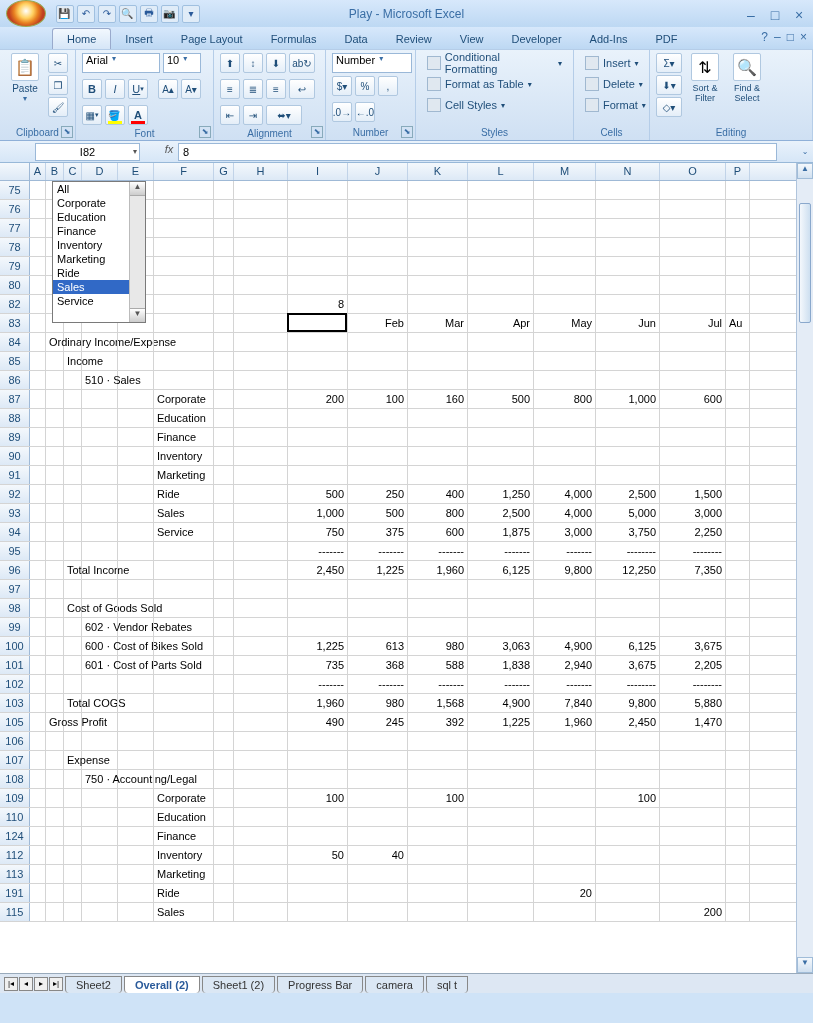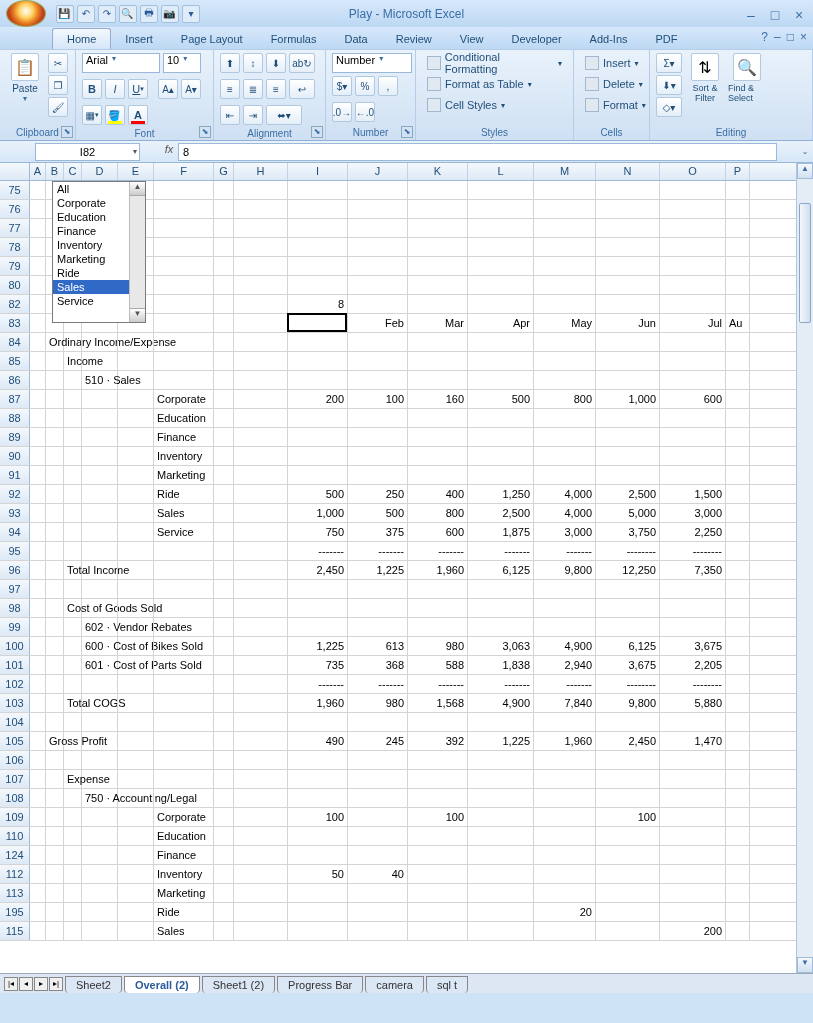--- a/index.html
+++ b/index.html
@@ -255,21 +255,21 @@
         <div class="mini-btn" style="width:26px">Σ▾</div>
         <div class="mini-btn" style="width:26px">⬇▾</div>
         <div class="mini-btn" style="width:26px">◇▾</div>
       </div>
       <div class="big-btn">
         <div class="big-icn">⇅</div>
         <div class="big-lbl" style="font-size:9px;text-align:center">Sort &amp; Filter</div>
       </div>
       <div class="big-btn">
         <div class="big-icn">🔍</div>
-        <div class="big-lbl" style="font-size:9px;">Find &amp; Select</div>
+        <div class="big-lbl" style="font-size:9px;text-align:center">Find &amp; Select</div>
       </div>
     </div>
     <div class="rgroup-label">Editing</div>
   </div>
 </div>
 
 <div class="namebox-row">
   <div class="namebox">
       <span>I82</span>
       <span class="arrow">▾</span>
@@ -828,39 +828,20 @@
         <div class="cell tr" style="width: 60px;">1,960</div>
         <div class="cell tr" style="width: 60px;">980</div>
         <div class="cell tr" style="width: 60px;">1,568</div>
         <div class="cell tr" style="width: 66px;">4,900</div>
         <div class="cell tr" style="width: 62px;">7,840</div>
         <div class="cell tr" style="width: 64px;">9,800</div>
         <div class="cell tr" style="width: 66px;">5,880</div>
         <div class="cell" style="width: 24px;"></div>
       </div>
       <div class="gridrow">
-        <div class="rowhdr">104</div>
-        <div class="cell" style="width: 16px;"></div>
-        <div class="cell" style="width: 18px;"></div>
-        <div class="cell" style="width: 18px;"></div>
-        <div class="cell" style="width: 36px;"></div>
-        <div class="cell" style="width: 36px;"></div>
-        <div class="cell" style="width: 60px;"></div>
-        <div class="cell" style="width: 20px;"></div>
-        <div class="cell" style="width: 54px;"></div>
-        <div class="cell" style="width: 60px;"></div>
-        <div class="cell" style="width: 60px;"></div>
-        <div class="cell" style="width: 60px;"></div>
-        <div class="cell" style="width: 66px;"></div>
-        <div class="cell" style="width: 62px;"></div>
-        <div class="cell" style="width: 64px;"></div>
-        <div class="cell" style="width: 66px;"></div>
-        <div class="cell" style="width: 24px;"></div>
-      </div>
-      <div class="gridrow">
         <div class="rowhdr">105</div>
         <div class="cell" style="width: 16px;"></div>
         <div class="cell" style="width: 18px; overflow: visible;">Gross Profit</div>
         <div class="cell" style="width: 18px;"></div>
         <div class="cell" style="width: 36px;"></div>
         <div class="cell" style="width: 36px;"></div>
         <div class="cell" style="width: 60px;"></div>
         <div class="cell" style="width: 20px;"></div>
         <div class="cell" style="width: 54px;"></div>
         <div class="cell tr" style="width: 60px;">490</div>
@@ -1018,21 +999,21 @@
         <div class="cell" style="width: 60px;"></div>
         <div class="cell" style="width: 60px;"></div>
         <div class="cell" style="width: 60px;"></div>
         <div class="cell" style="width: 66px;"></div>
         <div class="cell" style="width: 62px;"></div>
         <div class="cell" style="width: 64px;"></div>
         <div class="cell" style="width: 66px;"></div>
         <div class="cell" style="width: 24px;"></div>
       </div>
       <div class="gridrow">
-        <div class="rowhdr">195</div>
+        <div class="rowhdr">191</div>
         <div class="cell" style="width: 16px;"></div>
         <div class="cell" style="width: 18px;"></div>
         <div class="cell" style="width: 18px;"></div>
         <div class="cell" style="width: 36px;"></div>
         <div class="cell" style="width: 36px;"></div>
         <div class="cell" style="width: 60px;">Ride</div>
         <div class="cell" style="width: 20px;"></div>
         <div class="cell" style="width: 54px;"></div>
         <div class="cell" style="width: 60px;"></div>
         <div class="cell" style="width: 60px;"></div>

